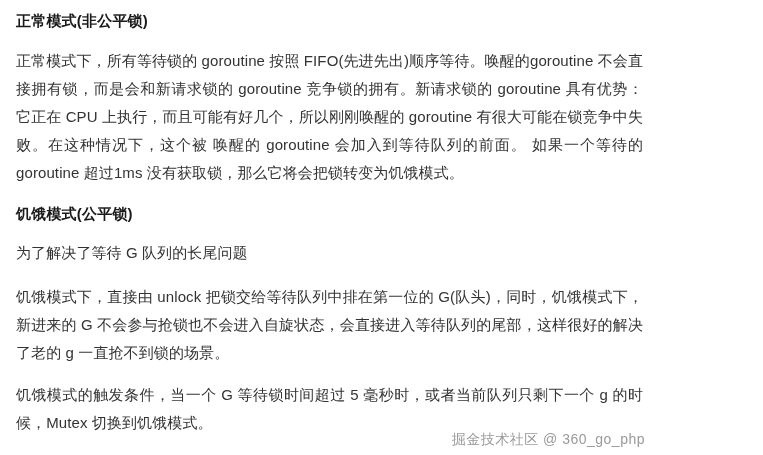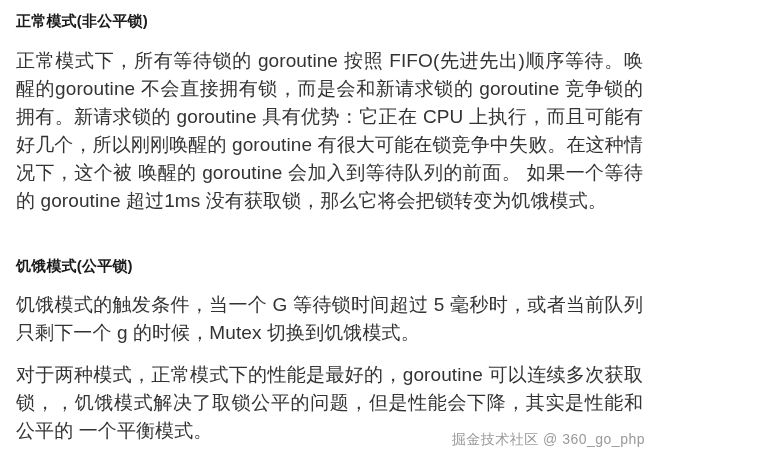--- a/index.html
+++ b/index.html
@@ -24,24 +24,24 @@
   }
   h3.section-title {
     font-size: 15px;
     font-weight: bold;
     color: #1a1a1a;
     margin: 0 0 14px 0;
     line-height: 1.5;
     letter-spacing: 0.2px;
   }
   h3.section-title.spaced {
-    margin-top: 40px;
+    margin-top: 16px;
   }
   p.para {
-    font-size: 19px;
+    font-size: 15px;
     line-height: 28px;
     color: #333333;
     margin: 0 0 14px 0;
     text-align: justify;
     letter-spacing: 0.1px;
   }
   p.para.tight {
     margin-bottom: 16px;
   }
   .watermark {
@@ -56,18 +56,20 @@
 </style>
 </head>
 <body>
 
 <div class="page">
 
   <h3 class="section-title">正常模式(非公平锁)</h3>
   <p class="para">正常模式下，所有等待锁的 goroutine 按照 FIFO(先进先出)顺序等待。唤醒的goroutine 不会直接拥有锁，而是会和新请求锁的 goroutine 竞争锁的拥有。新请求锁的 goroutine 具有优势：它正在 CPU 上执行，而且可能有好几个，所以刚刚唤醒的 goroutine 有很大可能在锁竞争中失败。在这种情况下，这个被 唤醒的 goroutine 会加入到等待队列的前面。 如果一个等待的 goroutine 超过1ms 没有获取锁，那么它将会把锁转变为饥饿模式。</p>
 
   <h3 class="section-title spaced">饥饿模式(公平锁)</h3>
+  <p class="para tight">为了解决了等待 G 队列的长尾问题</p>
+  <p class="para">饥饿模式下，直接由 unlock 把锁交给等待队列中排在第一位的 G(队头)，同时，饥饿模式下，新进来的 G 不会参与抢锁也不会进入自旋状态，会直接进入等待队列的尾部，这样很好的解决了老的 g 一直抢不到锁的场景。</p>
   <p class="para">饥饿模式的触发条件，当一个 G 等待锁时间超过 5 毫秒时，或者当前队列只剩下一个 g 的时候，Mutex 切换到饥饿模式。</p>
 
   <p class="para">对于两种模式，正常模式下的性能是最好的，goroutine 可以连续多次获取 锁，，饥饿模式解决了取锁公平的问题，但是性能会下降，其实是性能和公平的 一个平衡模式。</p>
 
   <div class="watermark">掘金技术社区 @ 360_go_php</div>
 </div>
 
 </body></html>

